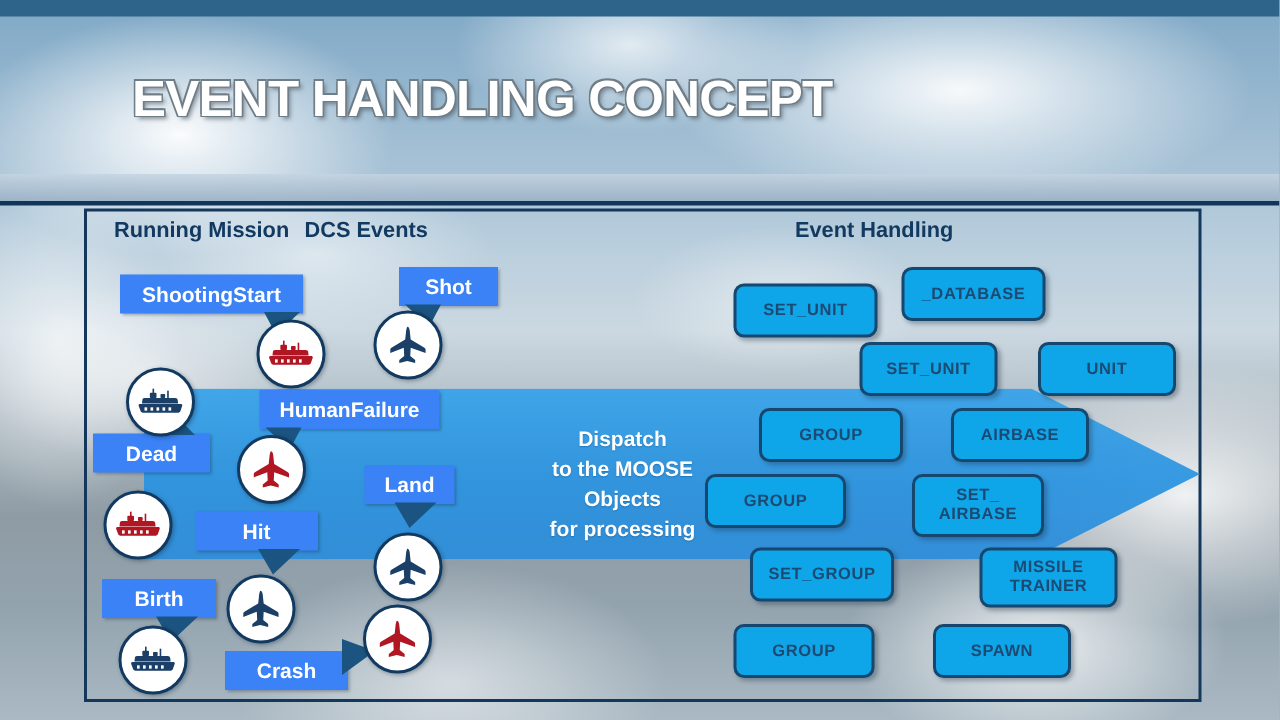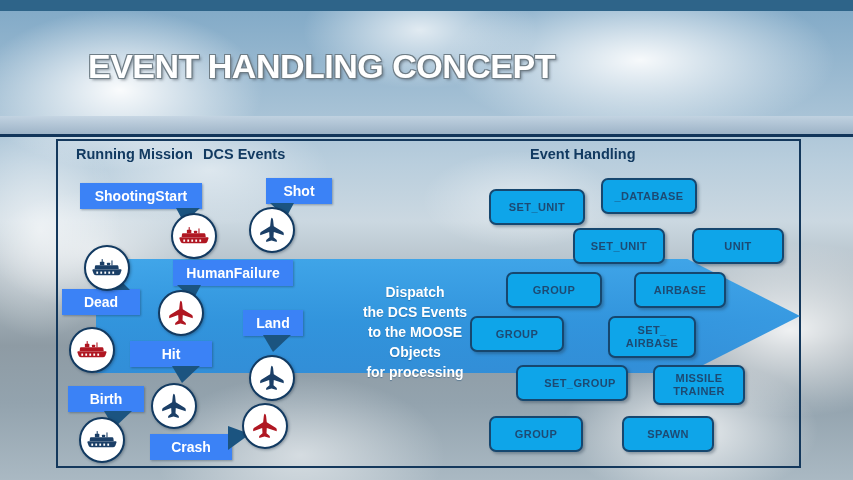--- a/index.html
+++ b/index.html
@@ -114,21 +114,20 @@
 
   <div class="panel"></div>
 
   <div class="col-head" style="left:60px;top:146px;margin-left:16px;">Running Mission</div>
   <div class="col-head" style="left:203px;top:146px;">DCS Events</div>
   <div class="col-head" style="left:530px;top:146px;">Event Handling</div>
 
   <div class="arrow"></div>
   <div class="arrow-text">
       <div>Dispatch</div>
-      <div>the DCS Events</div>
       <div>to the MOOSE</div>
       <div>Objects</div>
       <div>for processing</div>
     </div>
 
   <div id="events-layer">
       <div class="bubble" style="left: 80px; top: 183px; width: 122px; height: 26px; font-size: 14px;">
         <span>ShootingStart</span>
         <div class="tail" style="left: 96px; top: 25px; border-left: 8px solid transparent; border-right: 16px solid transparent; border-top: 15px solid rgb(27, 84, 128);"></div>
       </div>
@@ -264,21 +263,21 @@
       </div>
       <div class="cbox" style="left: 634px; top: 272px; width: 88px; height: 32px;">
         <span>AIRBASE</span>
       </div>
       <div class="cbox" style="left: 470px; top: 316px; width: 90px; height: 32px;">
         <span>GROUP</span>
       </div>
       <div class="cbox" style="left: 608px; top: 316px; width: 84px; height: 38px;">
         <span>SET_<br>AIRBASE</span>
       </div>
-      <div class="cbox" style="left: 516px; top: 365px; width: 92px; height: 32px; padding-left: 16px;">
+      <div class="cbox" style="left: 500px; top: 365px; width: 92px; height: 32px;">
         <span>SET_GROUP</span>
       </div>
       <div class="cbox" style="left: 653px; top: 365px; width: 88px; height: 36px;">
         <span>MISSILE<br>TRAINER</span>
       </div>
       <div class="cbox" style="left: 489px; top: 416px; width: 90px; height: 32px;">
         <span>GROUP</span>
       </div>
       <div class="cbox" style="left: 622px; top: 416px; width: 88px; height: 32px;">
         <span>SPAWN</span>

